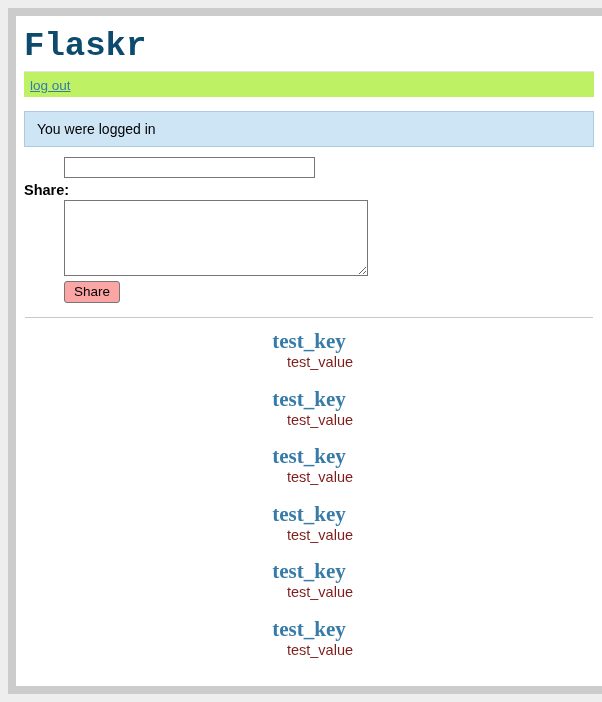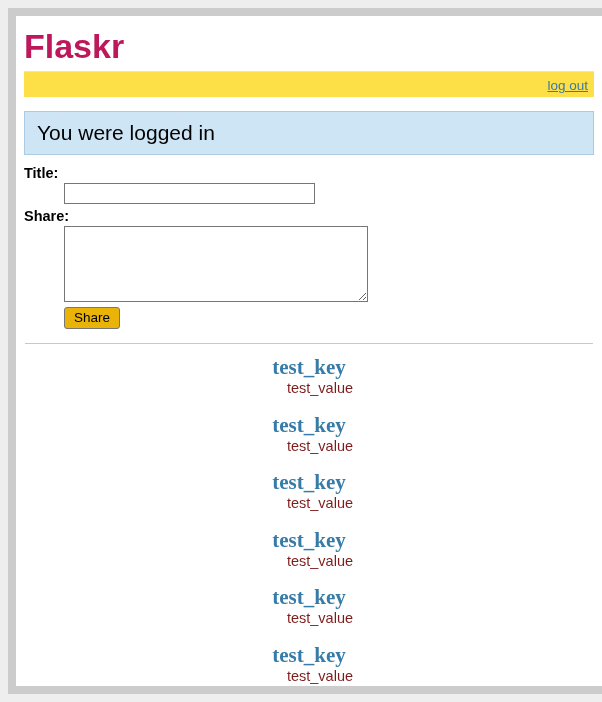--- a/index.html
+++ b/index.html
@@ -31,52 +31,52 @@
 
   #inner {
     position: relative;
     width: 570px;
     height: 670px;
     overflow: hidden;
   }
 
   
   h1#site-title {
-    font-family: Liberation Sans, sans-serif;
+    font-family: Liberation Mono, monospace;
     font-size: 34px;
     font-weight: bold;
-    color: #be185d;
+    color: #0c4a6e;
     margin: 12px 0 6px 0;
     padding: 0;
     letter-spacing: 0px;
     line-height: 1.1;
   }
 
   #nav {
-    background: #fde047;
+    background: #bef264;
     border-top: 1px solid #e3e3e3;
-    text-align: right;
+    text-align: left;
     padding: 4px 6px 5px 6px;
     box-sizing: border-box;
     height: 26px;
   }
   #nav a {
     color: #377ba8;
     text-decoration: underline;
     font-size: 13.5px;
     font-family: "Liberation Sans", sans-serif;
   }
 
   
   .flash {
     background: #cee5f5;
     border: 1px solid #aacbe2;
     padding: 9px 12px;
     margin: 14px 0 0 0;
-    font-size: 21px;
+    font-size: 14px;
     color: #000000;
     box-sizing: border-box;
   }
 
   
   #add-entry {
     margin-top: 10px;
   }
   #add-entry dl {
     margin: 0;
@@ -115,21 +115,21 @@
     background: #ffffff;
     color: #000;
     resize: both;
     display: block;
   }
   button.share-button {
     margin-top: 5px;
     font-family: "Liberation Sans", sans-serif;
     font-size: 13.5px;
     color: #000;
-    background: #eab308;
+    background: #fca5a5;
     border: 1px solid #767676;
     border-radius: 3px;
     padding: 2px 9px 3px 9px;
     cursor: pointer;
   }
 
   hr.entries-rule {
     border: none;
     border-top: 1px solid #c8c8c8;
     margin: 14px 1px 12px 1px;
@@ -174,21 +174,20 @@
     <h1 id="site-title">Flaskr</h1>
 
     <div id="nav">
       <a href="#">log out</a>
     </div>
 
     <div class="flash">You were logged in</div>
 
     <form id="add-entry">
       <dl>
-        <dt>Title:</dt>
         <dd>
           <input type="text" class="title-input" value="" style="">
         </dd>
         <dt>Share:</dt>
         <dd>
           <textarea class="text-input" placeholder="" style=""></textarea>
           <button type="submit" class="share-button">Share</button>
         </dd>
       </dl>
     </form>

